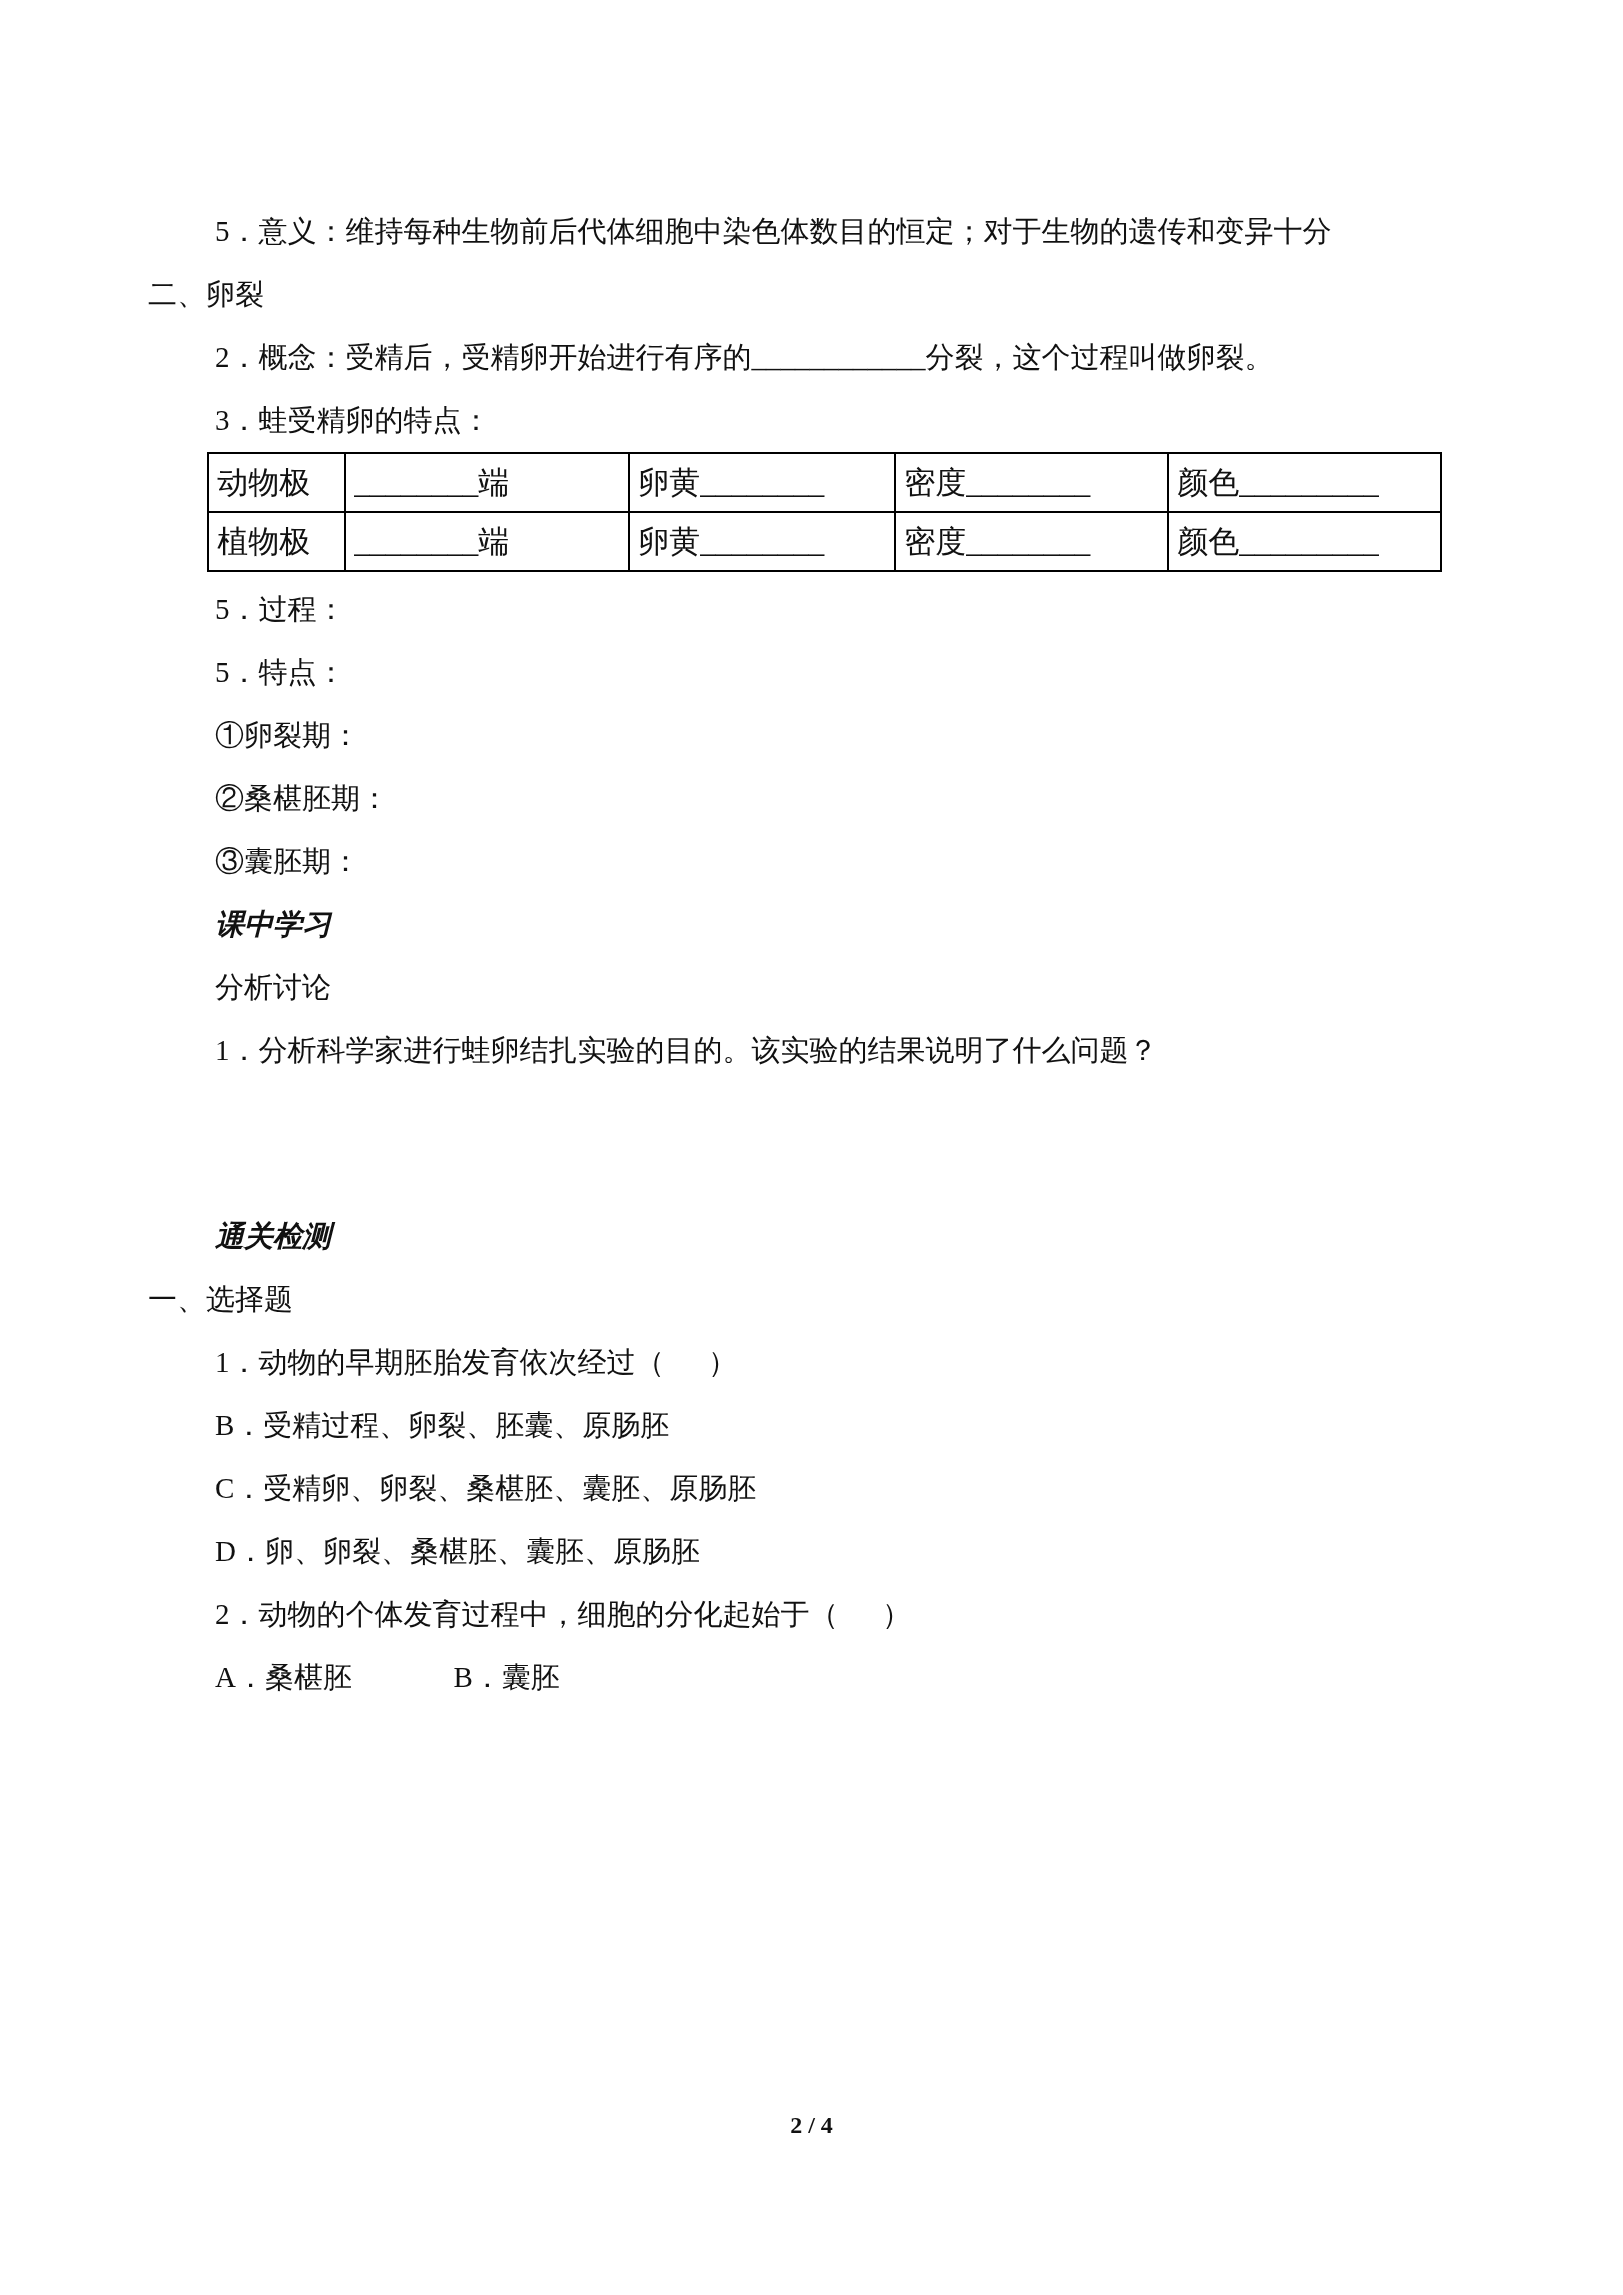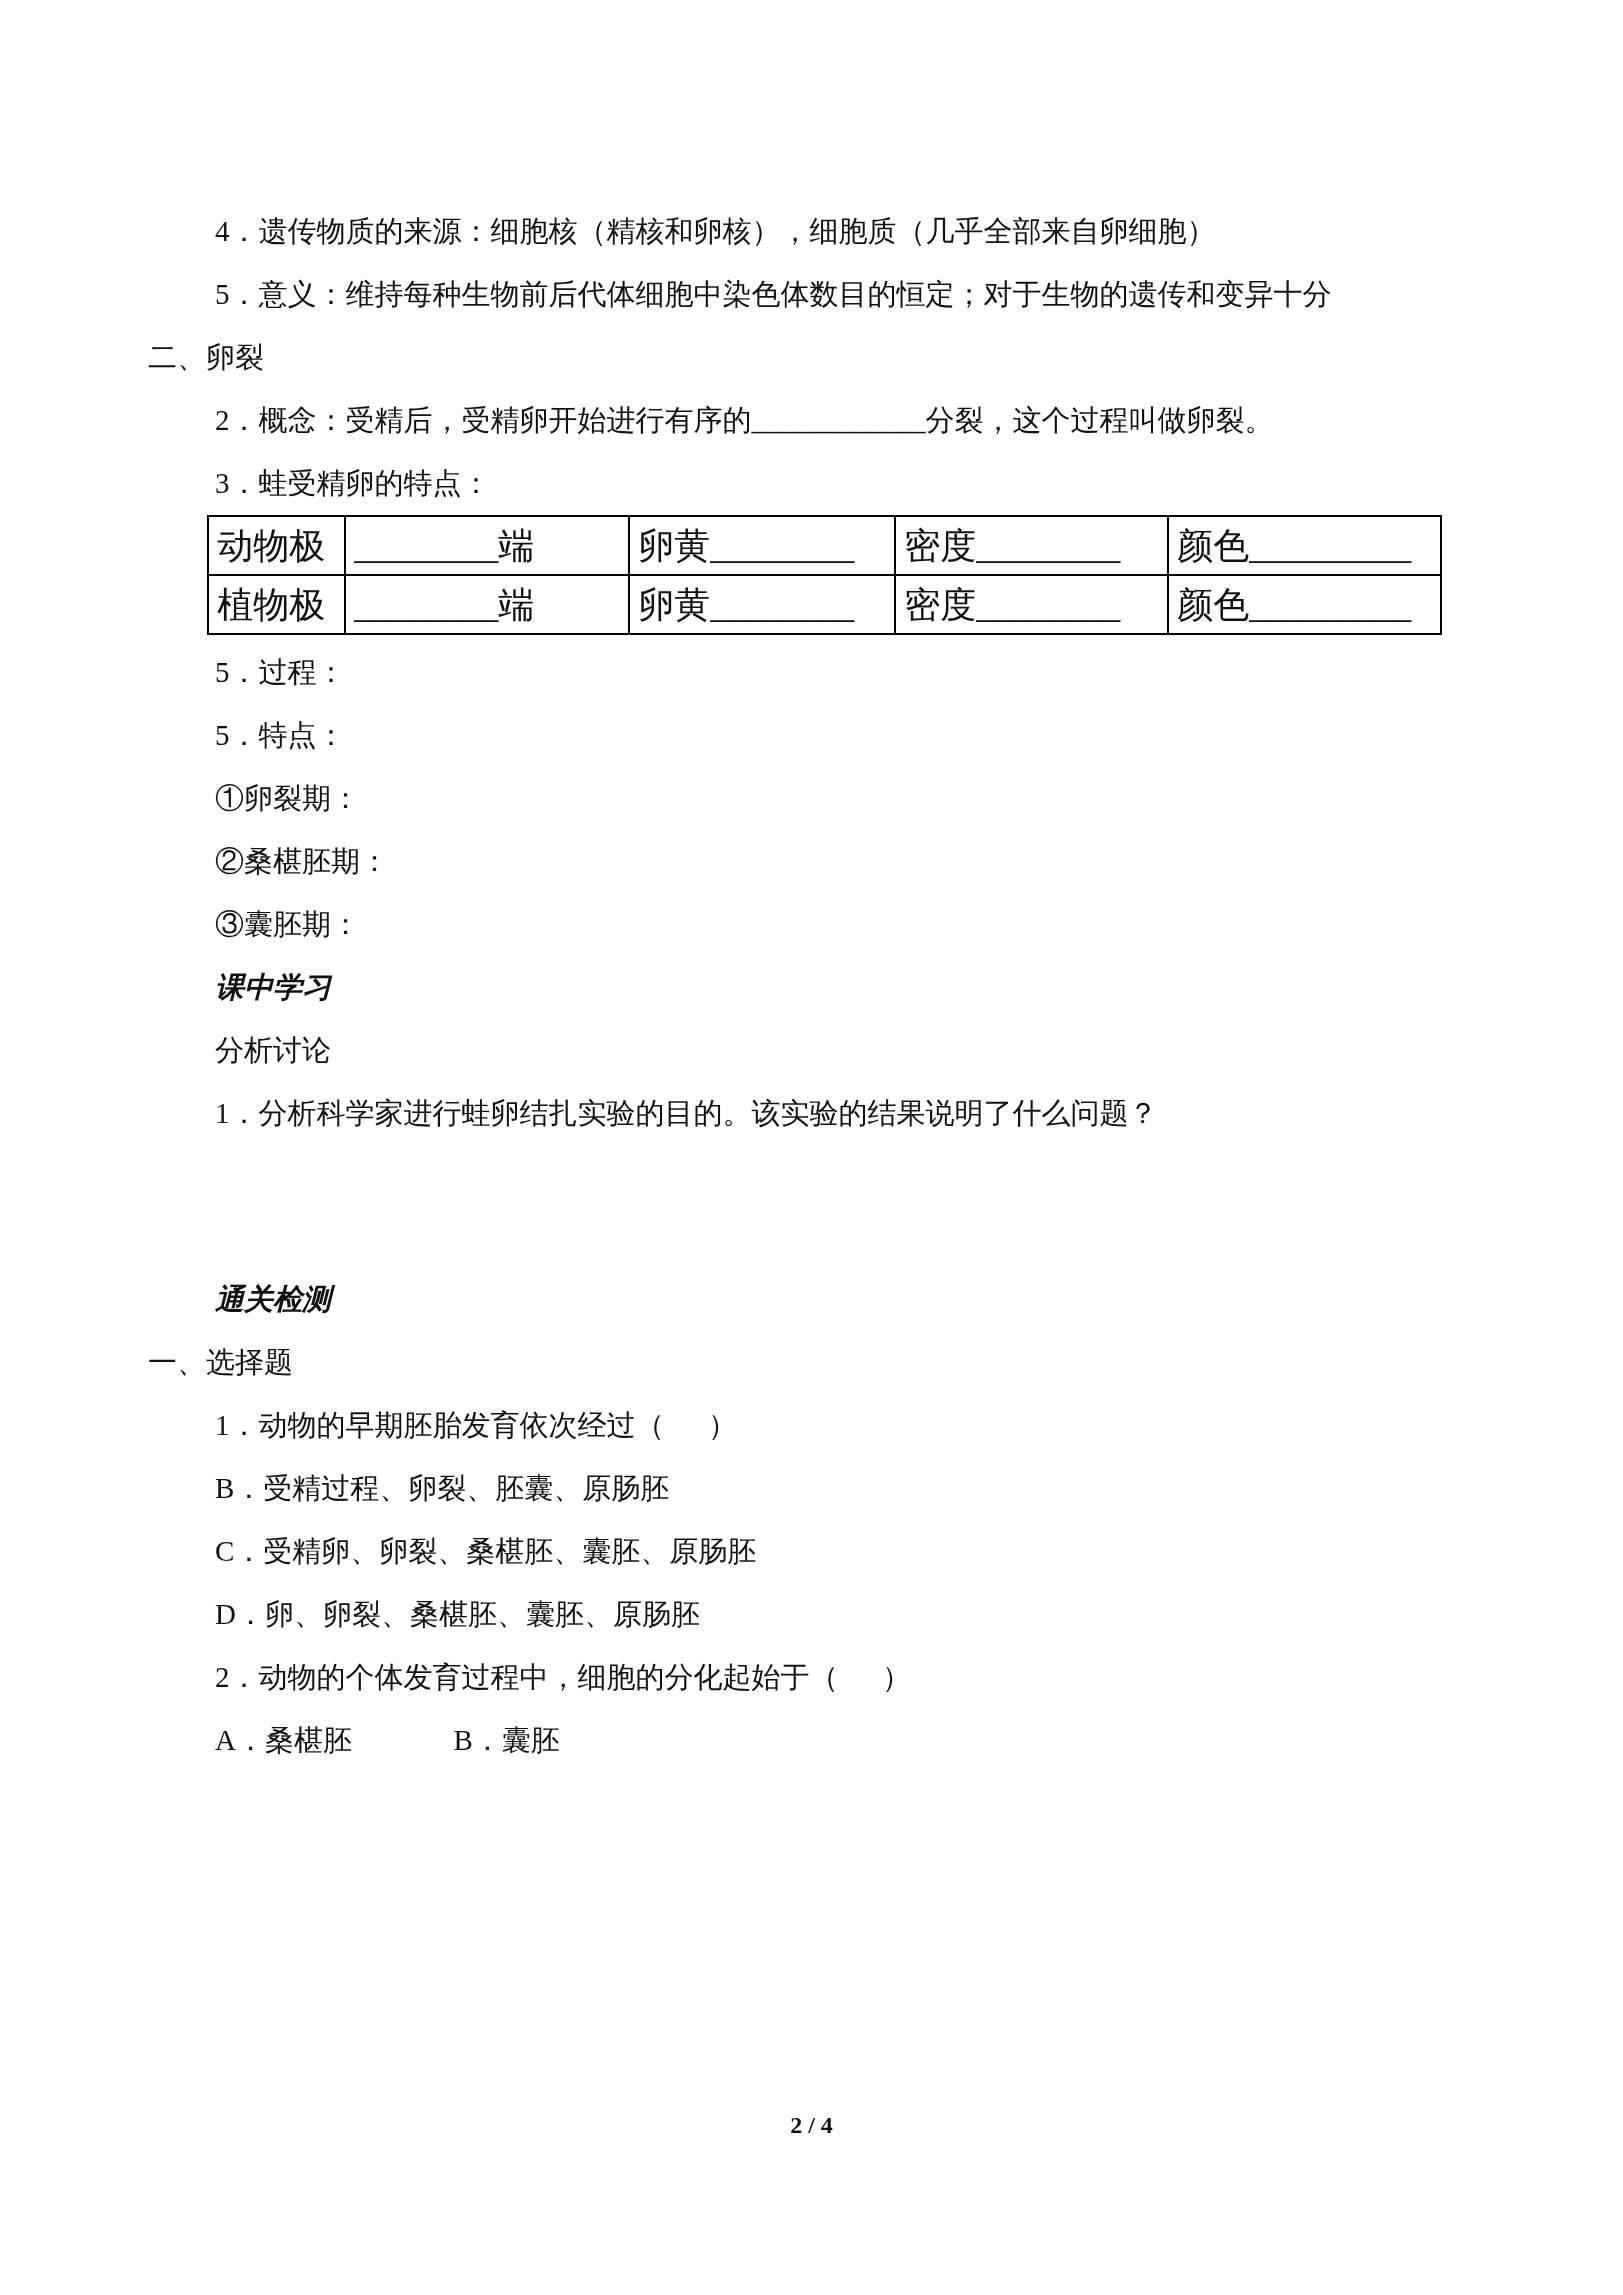--- a/index.html
+++ b/index.html
@@ -31,21 +31,21 @@
   table.feature-table {
     border-collapse: collapse;
     table-layout: fixed;
     width: 1233px;
     margin: 0 0 5.5px 59px;
   }
   table.feature-table td {
     border: 2px solid #000000;
     height: 59px;
     padding: 0 4.1px 0 8.2px;
-    font-size: 36px;
+    font-size: 31px;
     line-height: 34px;
     vertical-align: middle;
     white-space: pre-wrap;
     overflow: hidden;
   }
   col.c1 { width: 137px; }
   col.c2 { width: 284px; }
   col.c3 { width: 266px; }
   col.c4 { width: 273px; }
   col.c5 { width: 273px; }
@@ -58,21 +58,20 @@
     font-size: 24px;
     font-weight: bold;
     line-height: 27px;
   }
 </style>
 </head>
 <body>
 
 <div class="page">
 
-  <div class="line indent">4．遗传物质的来源：细胞核（精核和卵核），细胞质（几乎全部来自卵细胞）</div>
   <div class="line indent">5．意义：维持每种生物前后代体细胞中染色体数目的恒定；对于生物的遗传和变异十分</div>
   <div class="line">二、卵裂</div>
   <div class="line indent">2．概念：受精后，受精卵开始进行有序的____________分裂，这个过程叫做卵裂。</div>
   <div class="line indent">3．蛙受精卵的特点：</div>
 
   <table class="feature-table">
     <colgroup>
         <col class="c1">
         <col class="c2">
         <col class="c3">

